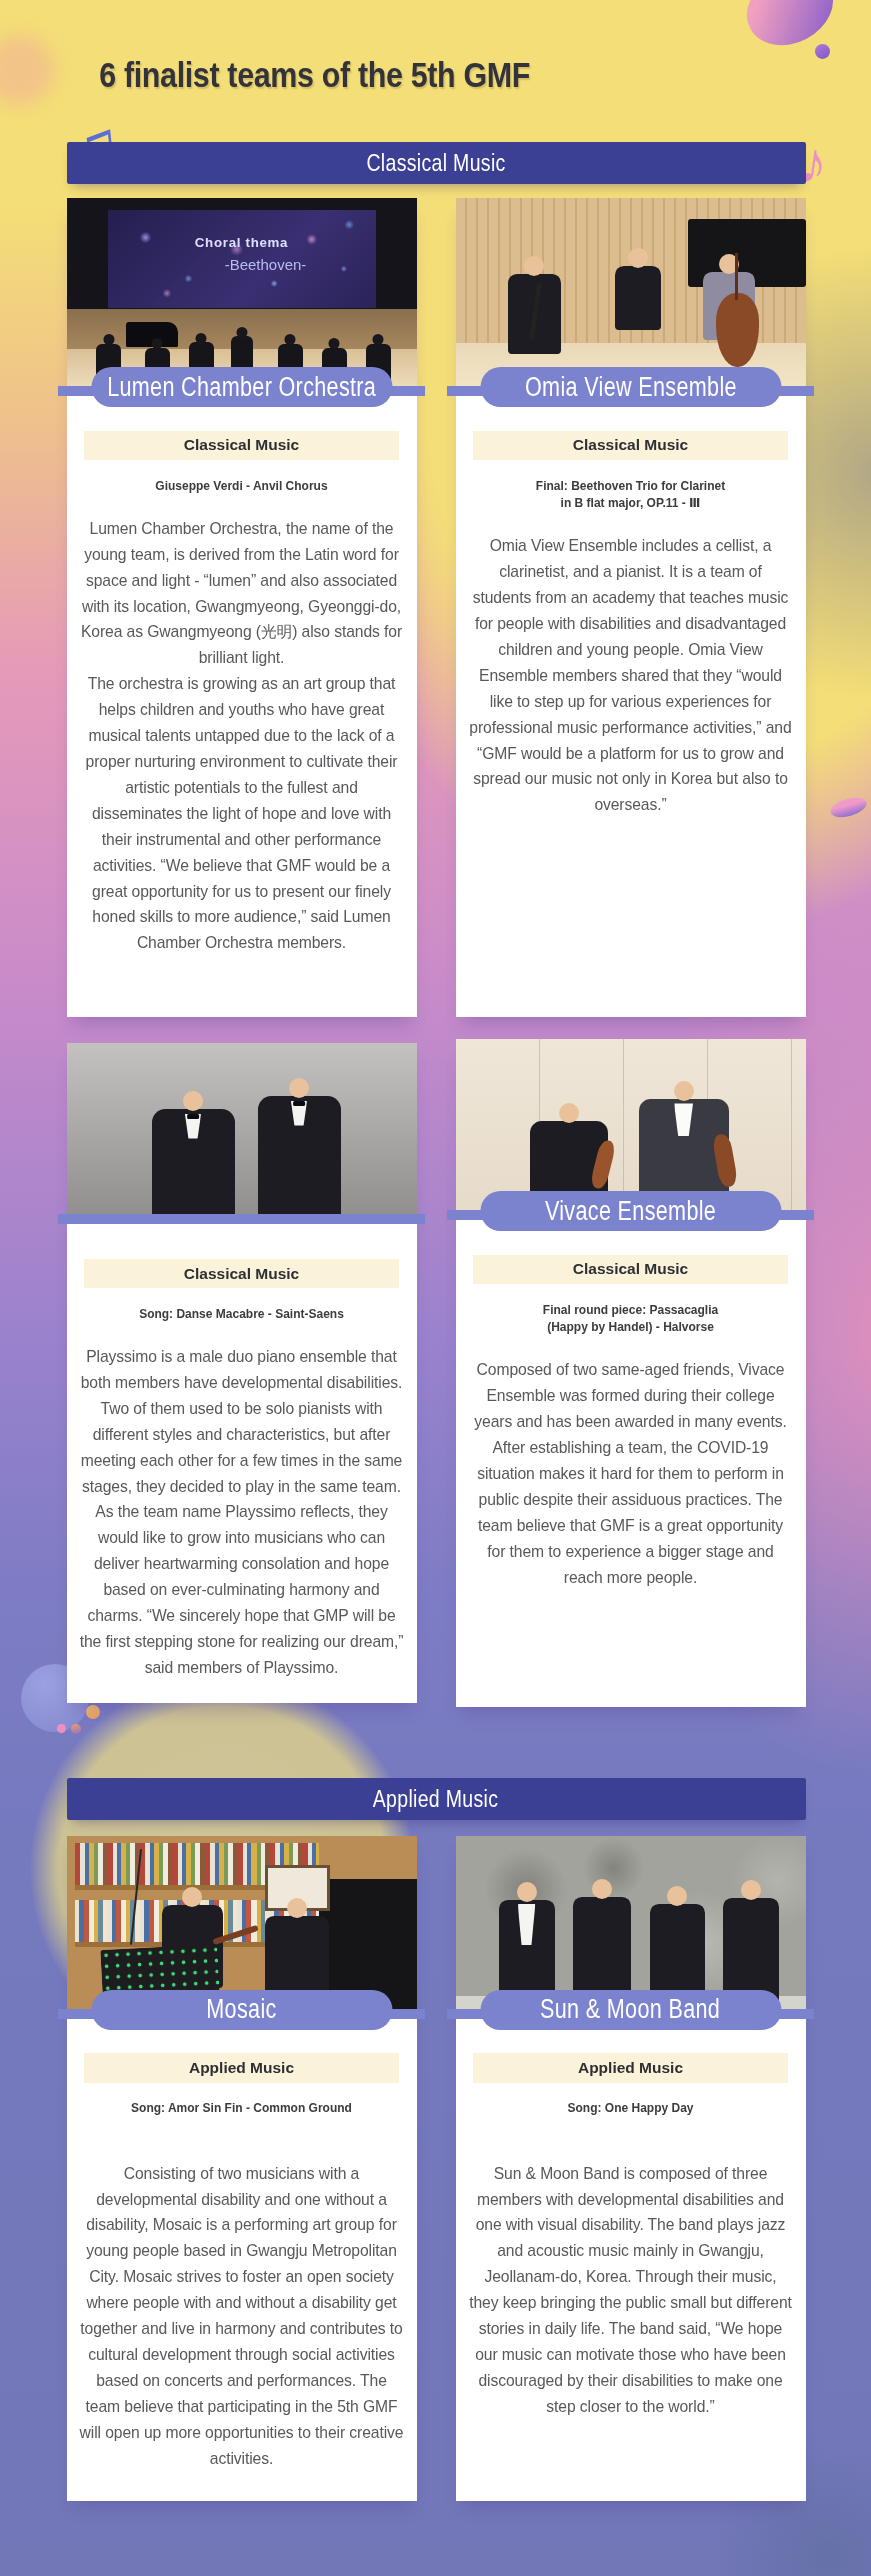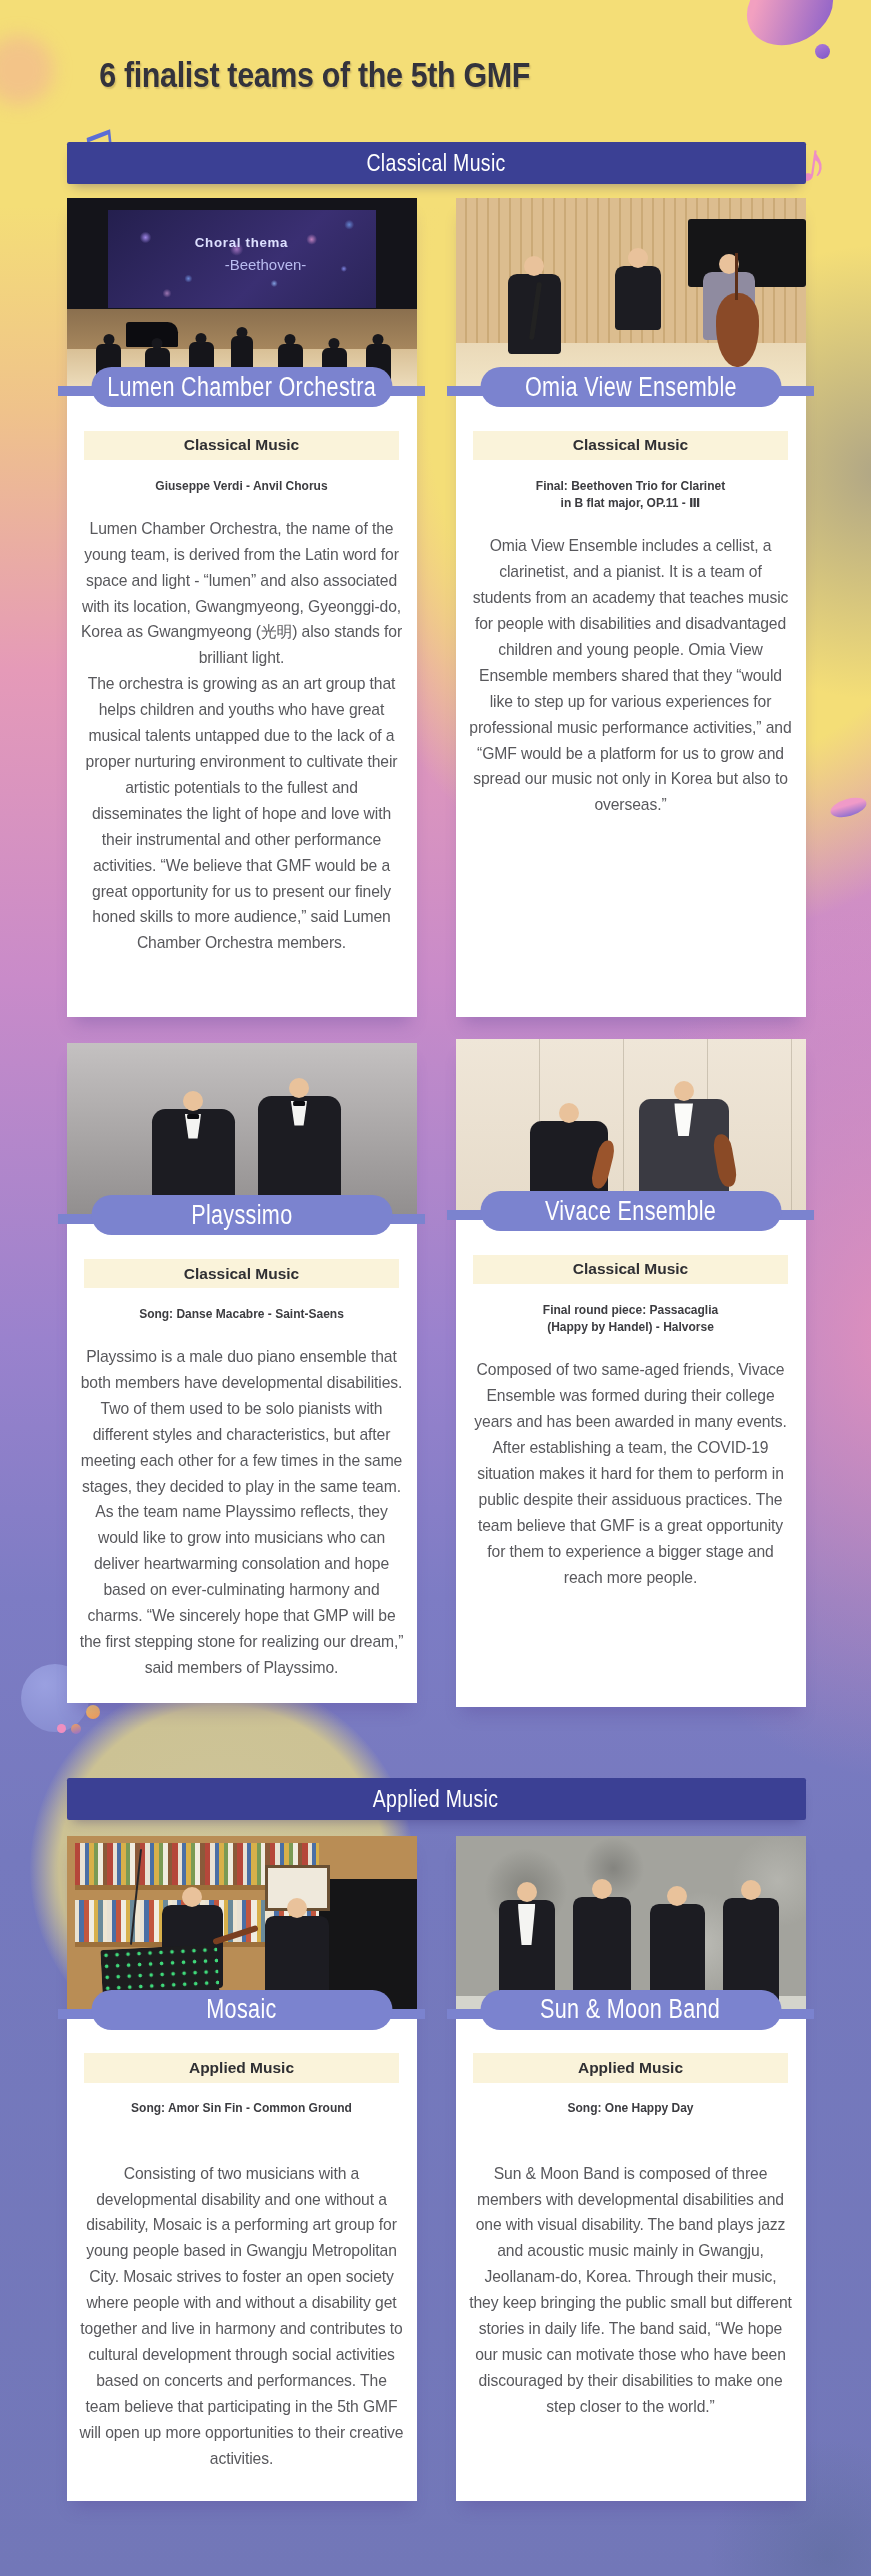--- a/index.html
+++ b/index.html
@@ -157,23 +157,20 @@
           <i class="shirt"></i>
             <i class="bow"></i>
         </div>
         <div class="fig" style="left:191px;bottom:0;width:83px;height:124px;border-radius:13.3px 13.3px 0 0;">
           <i class="shirt"></i>
             <i class="bow"></i>
         </div>
       </div>
       <div class="pill-band">
         <div class="band-line"></div>
-        <div class="pill">
-            <span class="cx">Playssimo</span>
-          </div>
       </div>
       <div class="badge">Classical Music</div>
       <div class="song">
         <div>Song: Danse Macabre - Saint-Saens</div>
       </div>
       <p class="desc">Playssimo is a male duo piano ensemble that both members have developmental disabilities. Two of them used to be solo pianists with different styles and characteristics, but after meeting each other for a few times in the same stages, they decided to play in the same team. As the team name Playssimo reflects, they would like to grow into musicians who can deliver heartwarming consolation and hope based on ever-culminating harmony and charms. “We sincerely hope that GMP will be the first stepping stone for realizing our dream,” said members of Playssimo.</p>
     </div>
 
     <div class="card" style="min-height:668px;">
       <div class="photo h240" style="background:repeating-linear-gradient(90deg,rgba(150,140,120,.0) 0 83px,rgba(150,140,120,.38) 83px 84px),linear-gradient(180deg,#efe6d8,#e6dbc9);">

